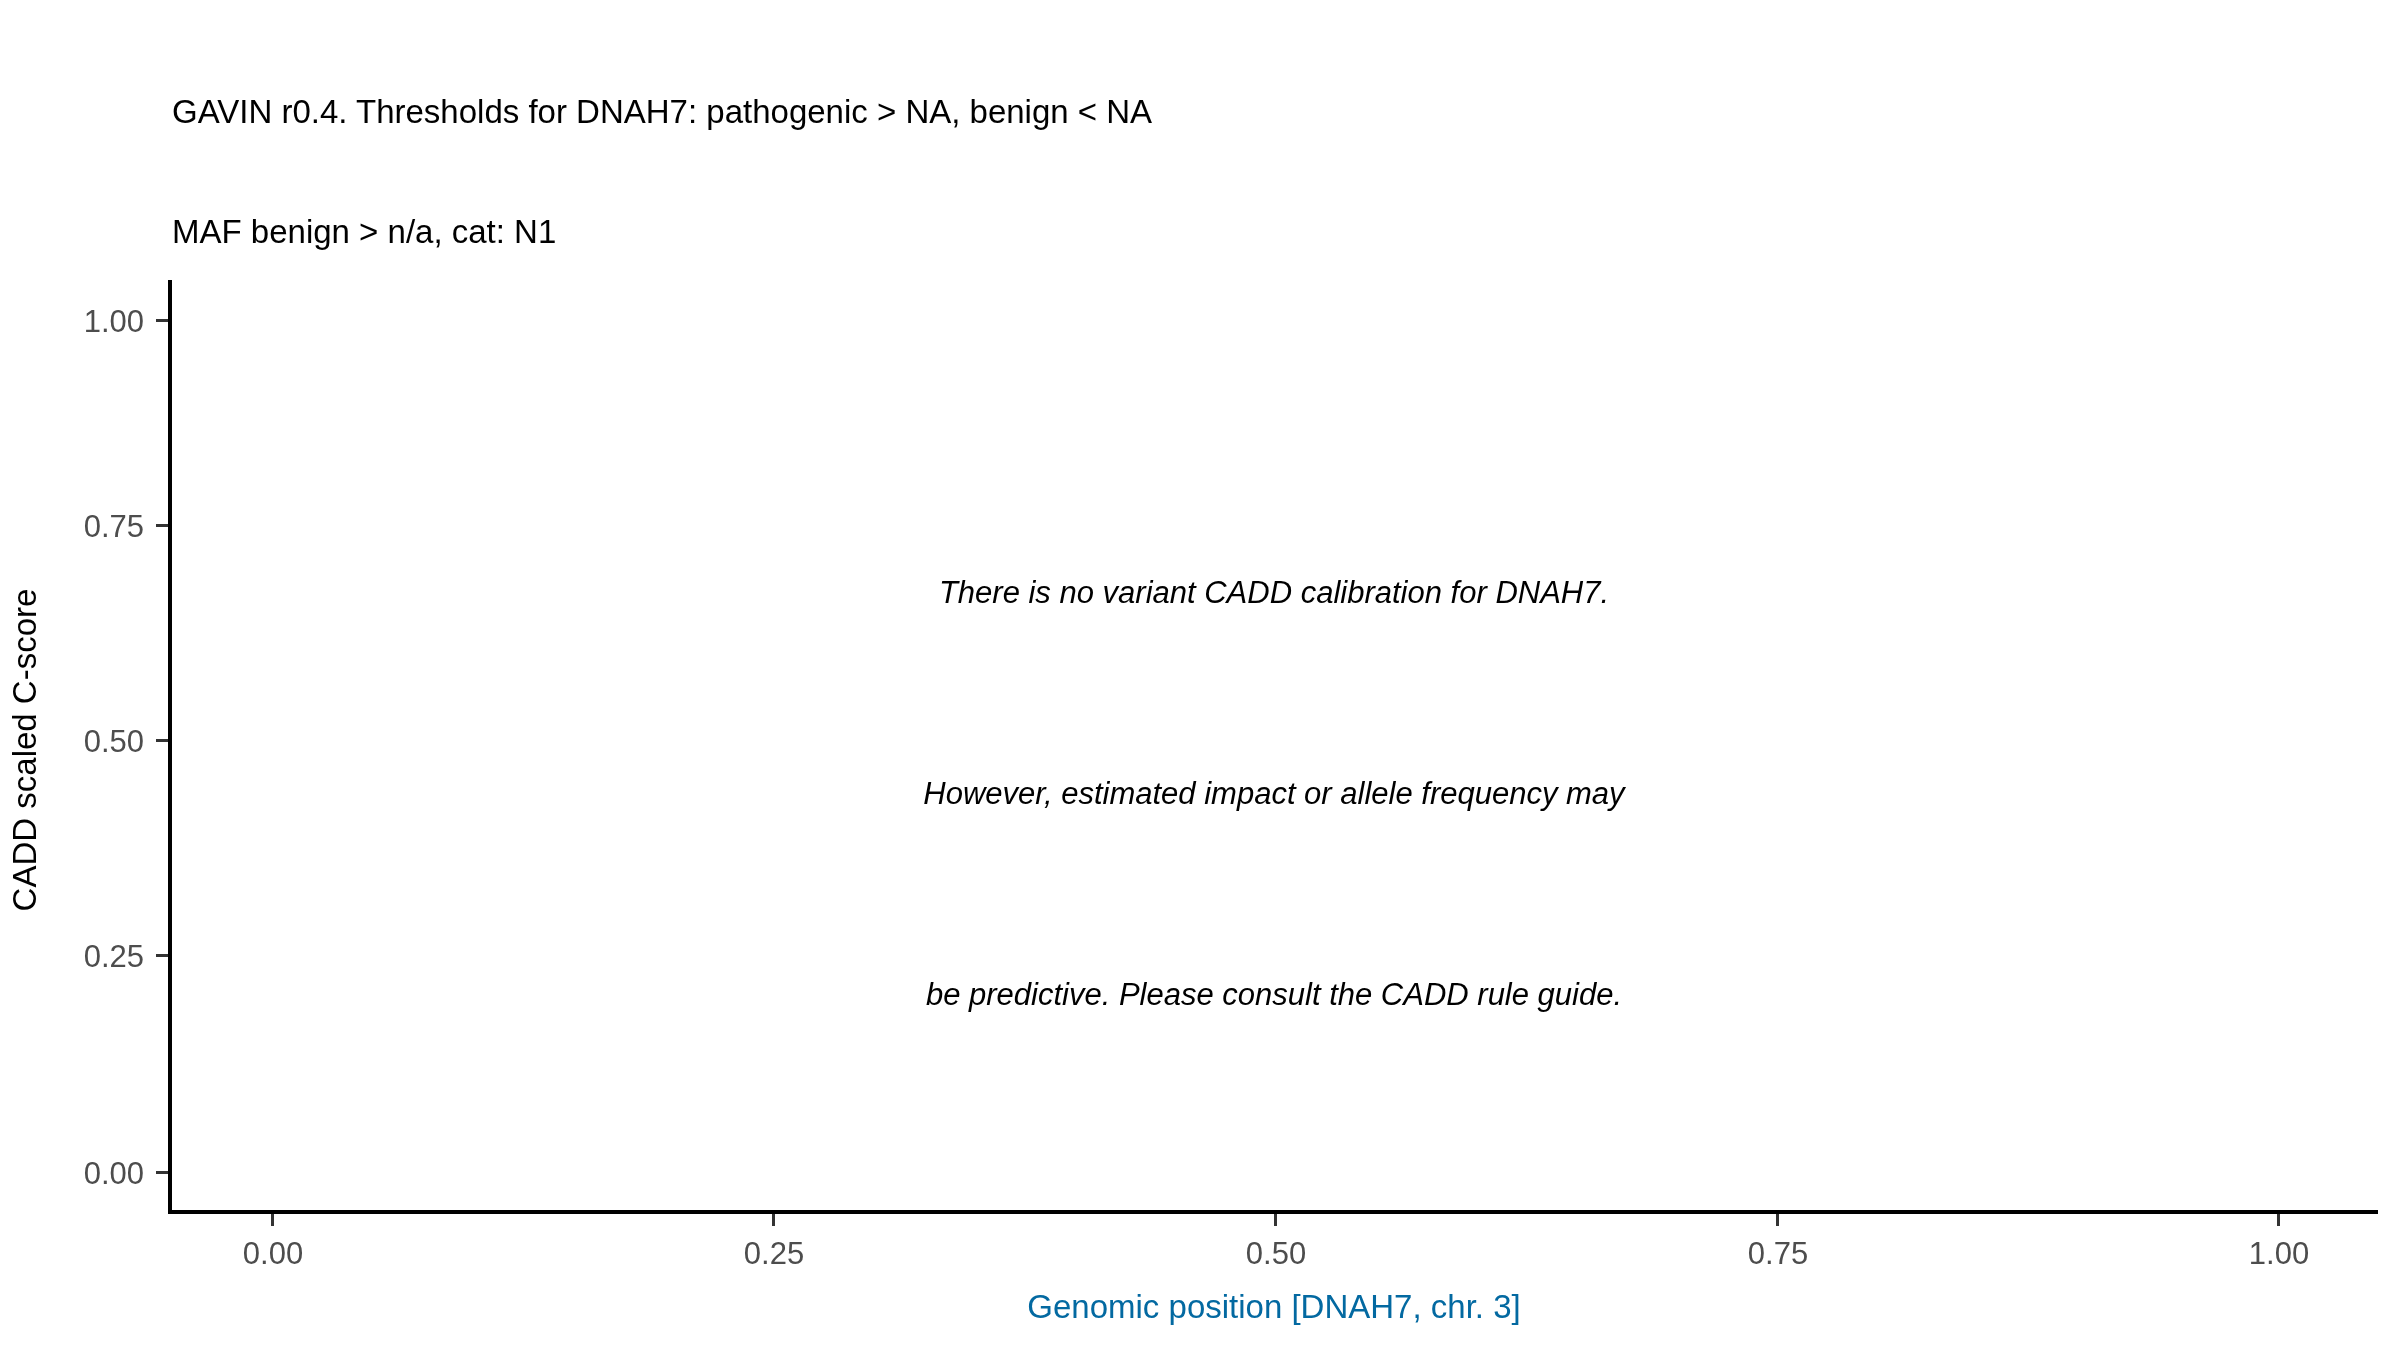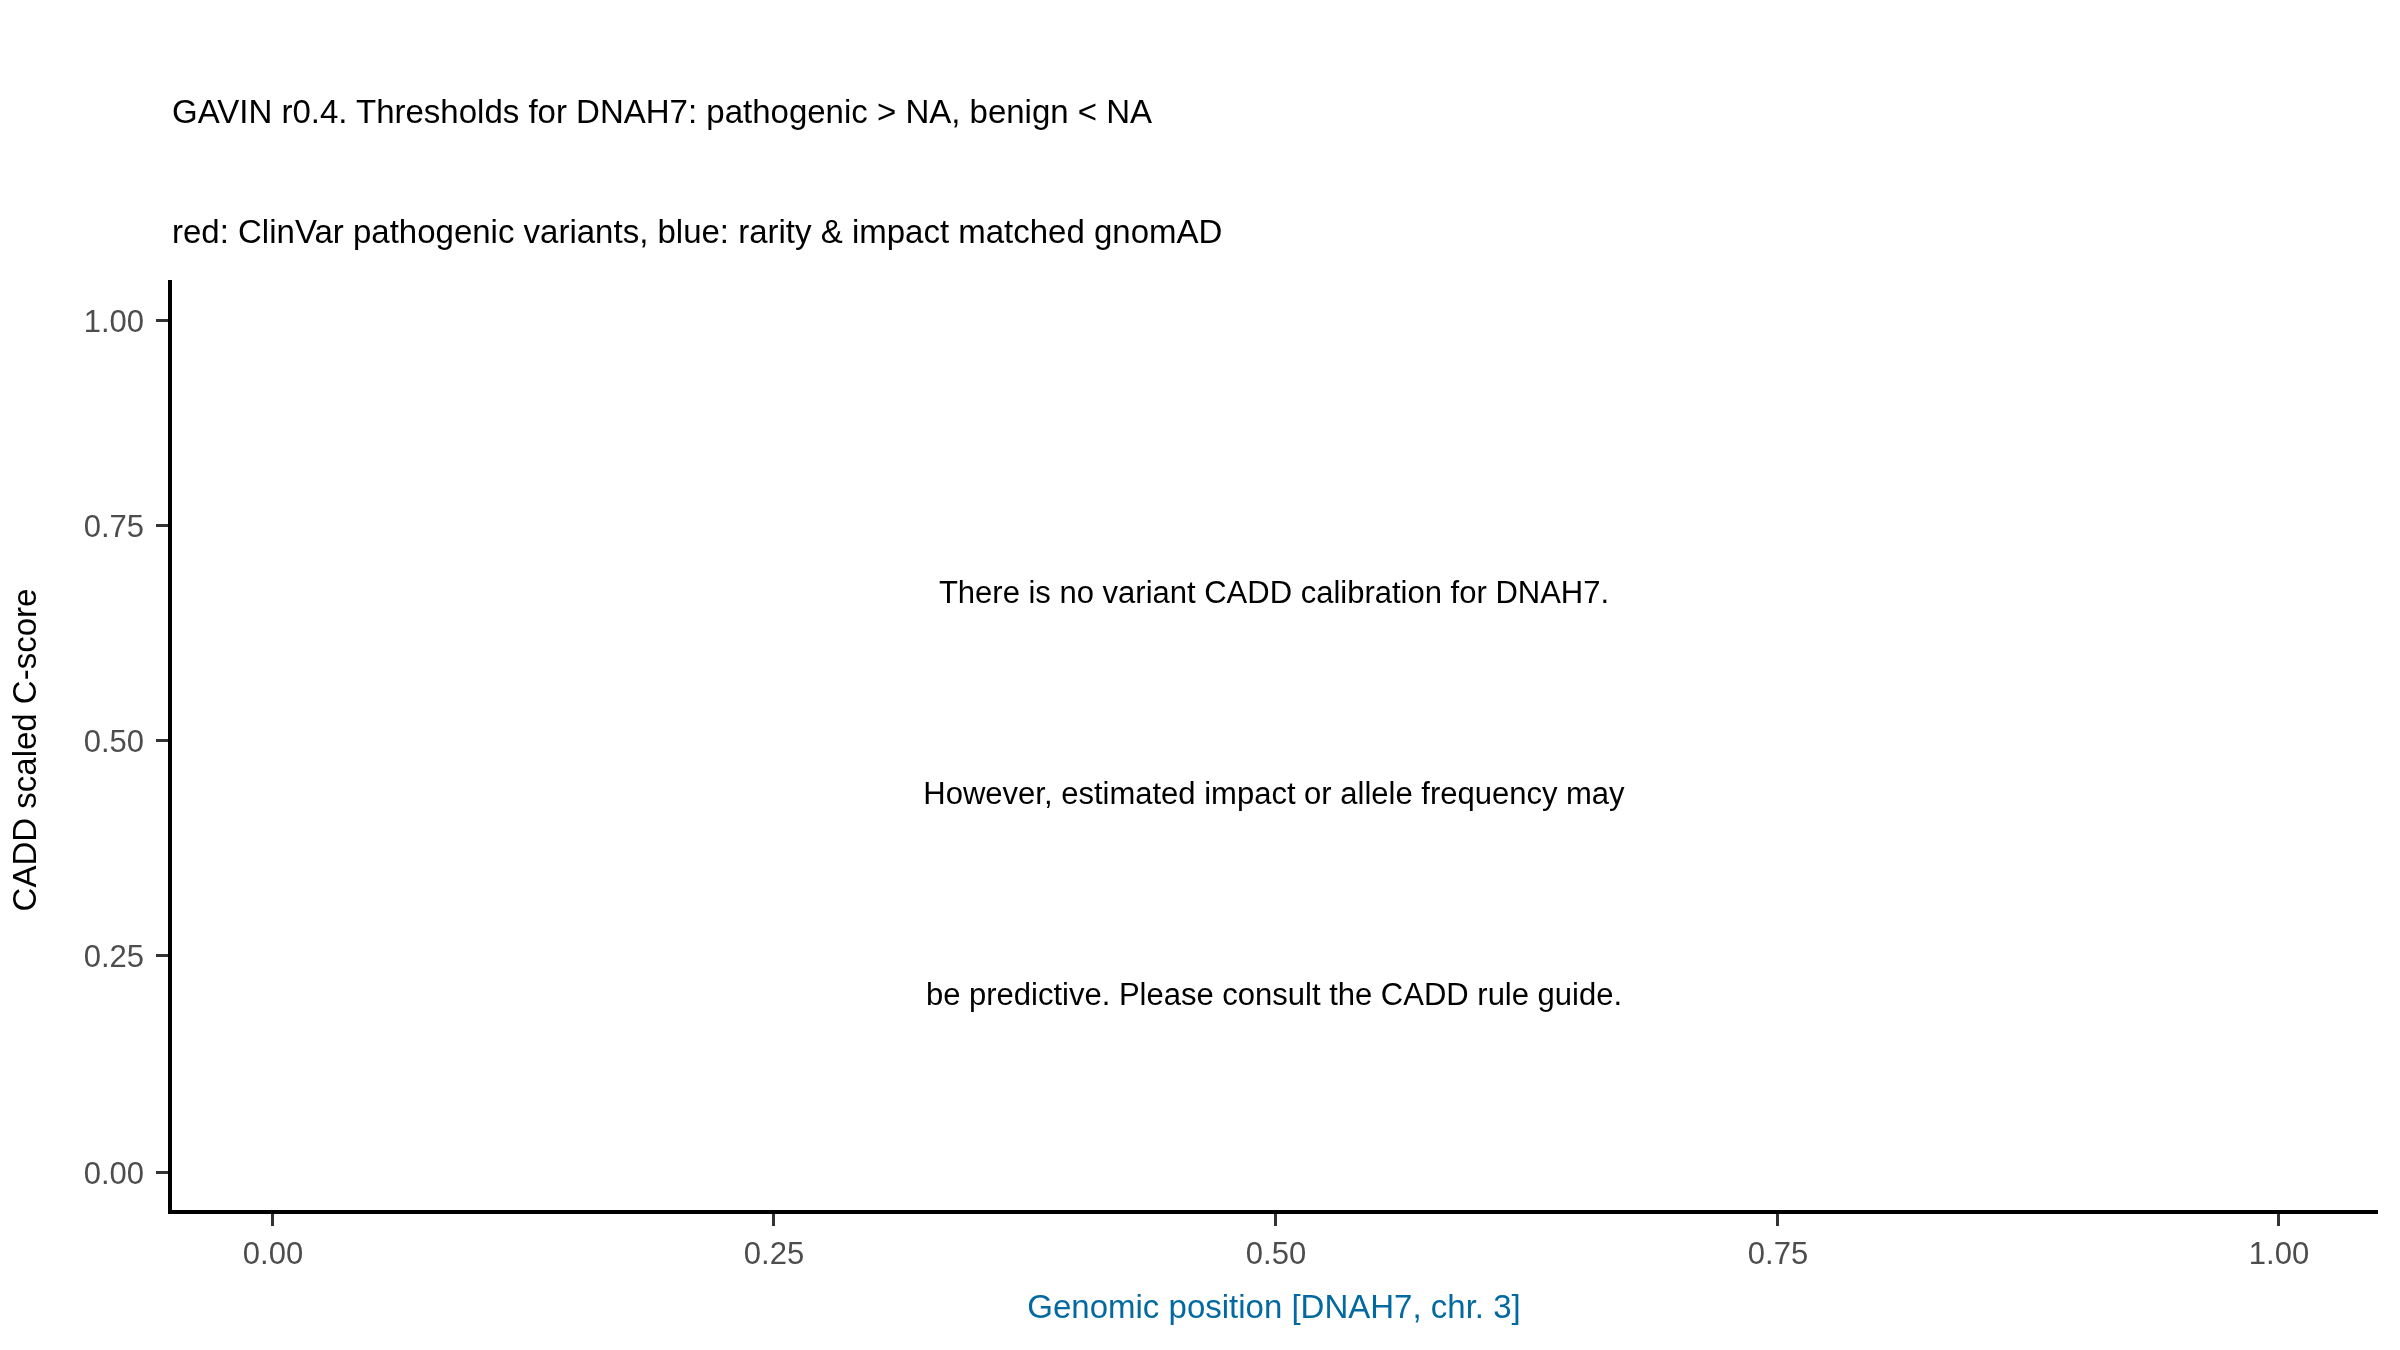--- a/index.html
+++ b/index.html
@@ -33,20 +33,21 @@
   #plot-title .title-line { display: block; }
 
   
   #panel {
     position: absolute;
     left: 170px;
     top: 280px;
     width: 2208px;
     height: 932px;
     background: #ffffff;
+    font-style: italic;
   }
 
   
   #axis-line-y {
     position: absolute;
     left: 168px;
     top: 280px;
     width: 4px;
     height: 934px;
     background: #000000;
@@ -130,20 +131,21 @@
   }
   #panel-annotation .annotation-line { display: block; }
 </style>
 </head>
 <body>
 
 <div id="screen">
 
   <div id="plot-title">
     <span class="title-line">GAVIN r0.4. Thresholds for DNAH7: pathogenic &gt; NA, benign &lt; NA</span>
+    <span class="title-line">MAF benign &gt; n/a, cat: N1</span>
     <span class="title-line">red: ClinVar pathogenic variants, blue: rarity &amp; impact matched gnomAD</span>
     <span class="title-line">variants, green: RefSeq exons, grey: genome-wide fallback threshold</span>
   </div>
 
   <div id="panel">
     <div id="panel-annotation" style="left:0px; top:145px; width:2208px;">
       <span class="annotation-line">There is no variant CADD calibration for DNAH7.</span>
       <span class="annotation-line">However, estimated impact or allele frequency may</span>
       <span class="annotation-line">be predictive. Please consult the CADD rule guide.</span>
     </div>

